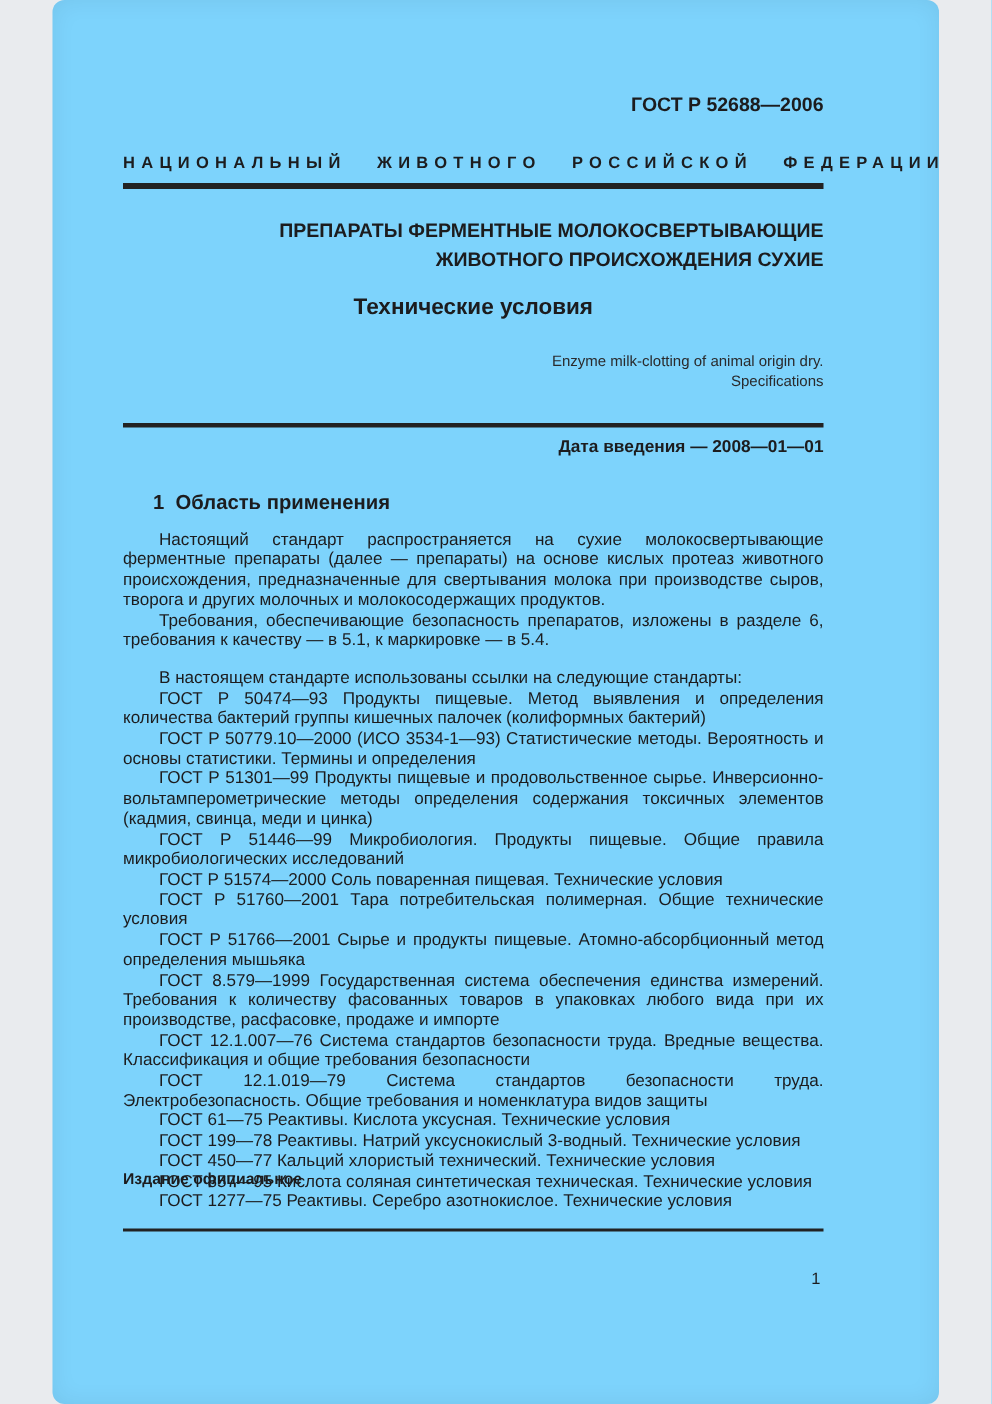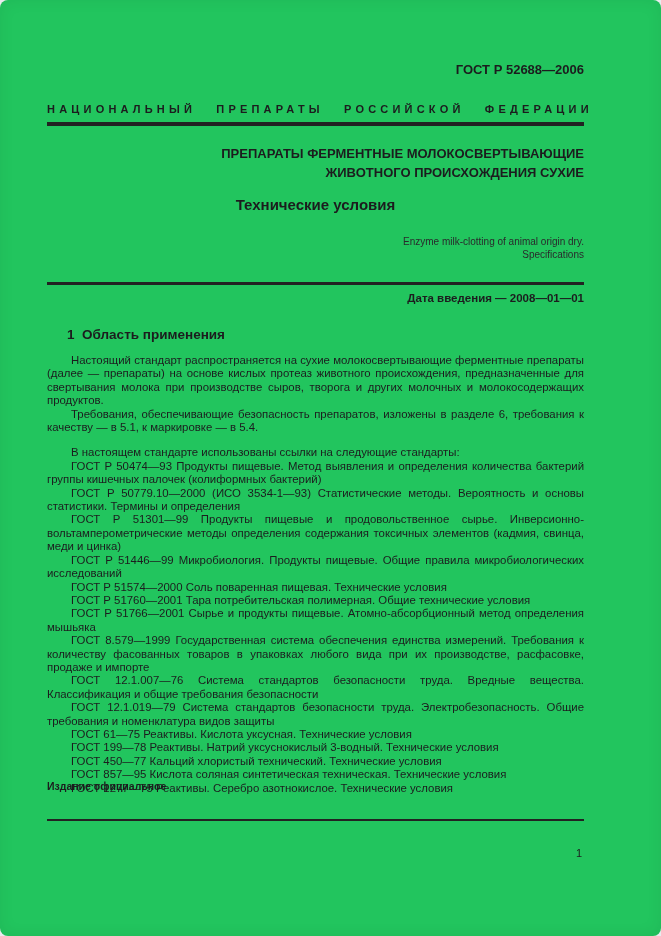--- a/index.html
+++ b/index.html
@@ -3,23 +3,23 @@
 <meta charset="utf-8">
 <style>
   html,body { margin:0; padding:0; }
   body {
     background:#e9ebee;
     font-family:"Liberation Sans", sans-serif;
     -webkit-font-smoothing:antialiased;
   }
   .page {
     position:relative;
-    width:661px; height:936px;
+    width:591px; height:936px;
     margin:0 auto;
-    background:#22c55e;
+    background:#7dd3fc;
     border-radius:8px;
     box-shadow: inset 0 0 16px rgba(0,0,0,0.07);
     box-sizing:border-box;
     padding:62px 77px 0 47px;
     color:#1c1c1e;
     overflow:hidden;
   }
   .doc-number {
     text-align:right;
     font-weight:700;
@@ -97,21 +97,21 @@
     font-size:11px;
   }
 </style>
 </head>
 <body>
 
 <div class="page">
 
   <div class="doc-number">ГОСТ Р 52688—2006</div>
 
-  <div class="banner">НАЦИОНАЛЬНЫЙ ПРЕПАРАТЫ РОССИЙСКОЙ ФЕДЕРАЦИИ</div>
+  <div class="banner">НАЦИОНАЛЬНЫЙ ЖИВОТНОГО РОССИЙСКОЙ ФЕДЕРАЦИИ</div>
 
   <div class="rule rule-thick"></div>
 
   <h1 class="title">
     <span>ПРЕПАРАТЫ ФЕРМЕНТНЫЕ МОЛОКОСВЕРТЫВАЮЩИЕ</span><br>
     <span>ЖИВОТНОГО ПРОИСХОЖДЕНИЯ СУХИЕ</span>
   </h1>
 
   <div class="subtitle">Технические условия</div>
 

